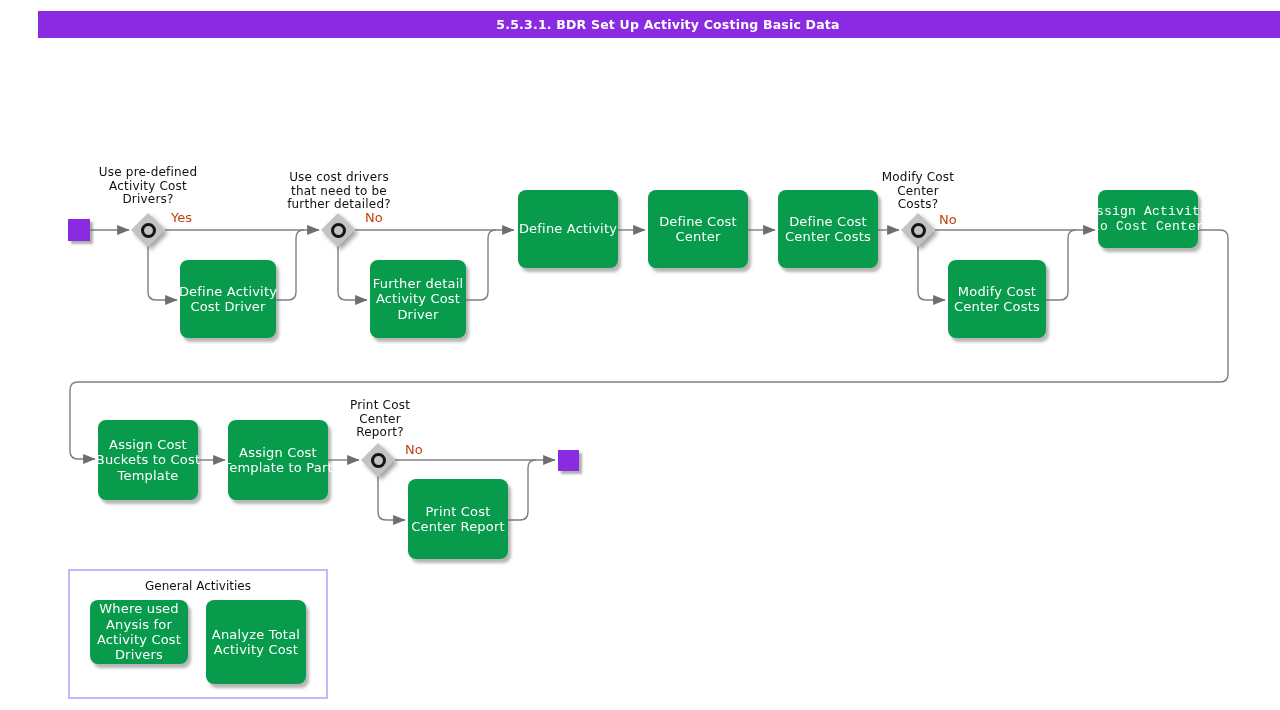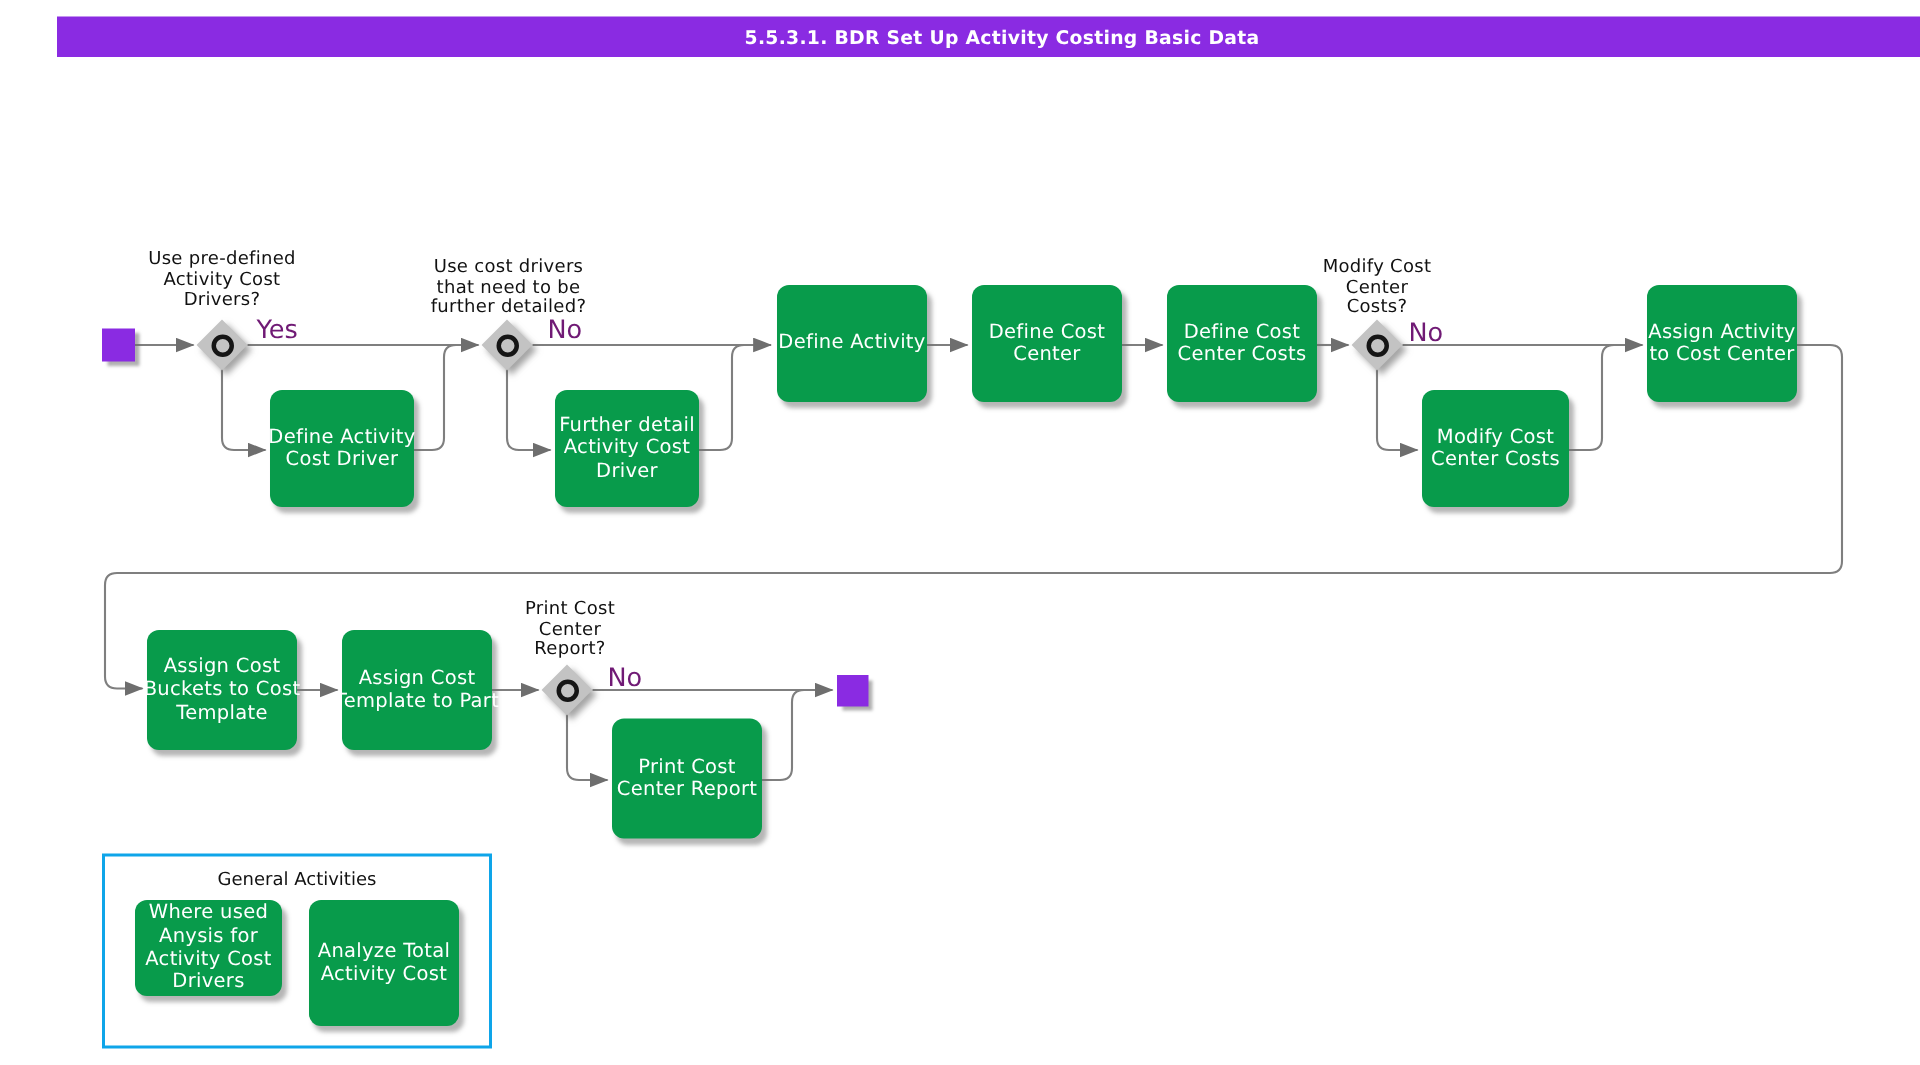--- a/index.html
+++ b/index.html
@@ -30,30 +30,30 @@
   .diamond .shape{position:absolute;left:4px;top:4px;right:4px;bottom:4px;background:#C3C3C3;transform:rotate(45deg);}
   .diamond .ring{
     position:absolute;left:50%;top:50%;width:15px;height:15px;margin:-7.5px 0 0 -7.5px;
     border:3px solid #151515;border-radius:50%;background:#C3C3C3;box-sizing:border-box;
   }
 
   .lbl{
     position:absolute;color:#111;font-size:12px;line-height:13.5px;
     text-align:center;white-space:pre;letter-spacing:.2px;
   }
-  .branch-lbl{position:absolute;color:#701a75;font-size:17px;white-space:pre;}
+  .branch-lbl{position:absolute;color:#c2410c;font-size:13px;white-space:pre;}
 
   .about{position:absolute;left:60px;top:55px;width:80px;cursor:pointer;}
   .excl{position:relative;width:80px;height:46px;filter:drop-shadow(2px 2px 1px rgba(120,120,120,.5));}
   .excl .bar{position:absolute;left:33px;top:6px;width:14px;height:30px;background:#8A2BE2;
     clip-path:polygon(0% 0%,100% 0%,76% 100%,24% 100%);}
   .excl .dot{position:absolute;left:34px;top:39px;width:12px;height:8px;background:#8A2BE2;border-radius:50%;}
   .about .txt{width:80px;text-align:center;color:#111;font-size:12px;line-height:13.5px;white-space:pre;margin-top:1px;}
 
-  .panel{position:absolute;left:40px;top:569px;width:260px;height:130px;border:2px solid #0ea5e9;box-sizing:border-box;background:#fff;}
+  .panel{position:absolute;left:40px;top:569px;width:260px;height:130px;border:2px solid #c4b5fd;box-sizing:border-box;background:#fff;}
   .panel .ptitle{position:absolute;left:0;top:8px;width:100%;text-align:center;font-size:12px;color:#111;}
 </style>
 </head>
 <body>
 
 <div id="stage">
 
   <div class="titlebar">
     <span>5.5.3.1. BDR Set Up Activity Costing Basic Data</span>
   </div>
@@ -132,21 +132,21 @@
   <div class="task" style="left:342px;top:260px;width:96px;height:78px;">Further detail
 Activity Cost
 Driver</div>
   <div class="task" style="left:490px;top:190px;width:100px;height:78px;">Define Activity</div>
   <div class="task" style="left:620px;top:190px;width:100px;height:78px;">Define Cost
 Center</div>
   <div class="task" style="left:750px;top:190px;width:100px;height:78px;">Define Cost
 Center Costs</div>
   <div class="task" style="left:920px;top:260px;width:98px;height:78px;">Modify Cost
 Center Costs</div>
-  <div class="task" style="left:1070px;top:190px;width:100px;height:78px;">Assign Activity
+  <div class="task" style="left:1070px;top:190px;width:100px;height:58px;font-family:Liberation Mono, monospace;">Assign Activity
 to Cost Center</div>
 
   <div class="task" style="left:70px;top:420px;width:100px;height:80px;">Assign Cost
 Buckets to Cost
 Template</div>
   <div class="task" style="left:200px;top:420px;width:100px;height:80px;">Assign Cost
 Template to Part</div>
   <div class="task" style="left:380px;top:479px;width:100px;height:80px;">Print Cost
 Center Report</div>
 

